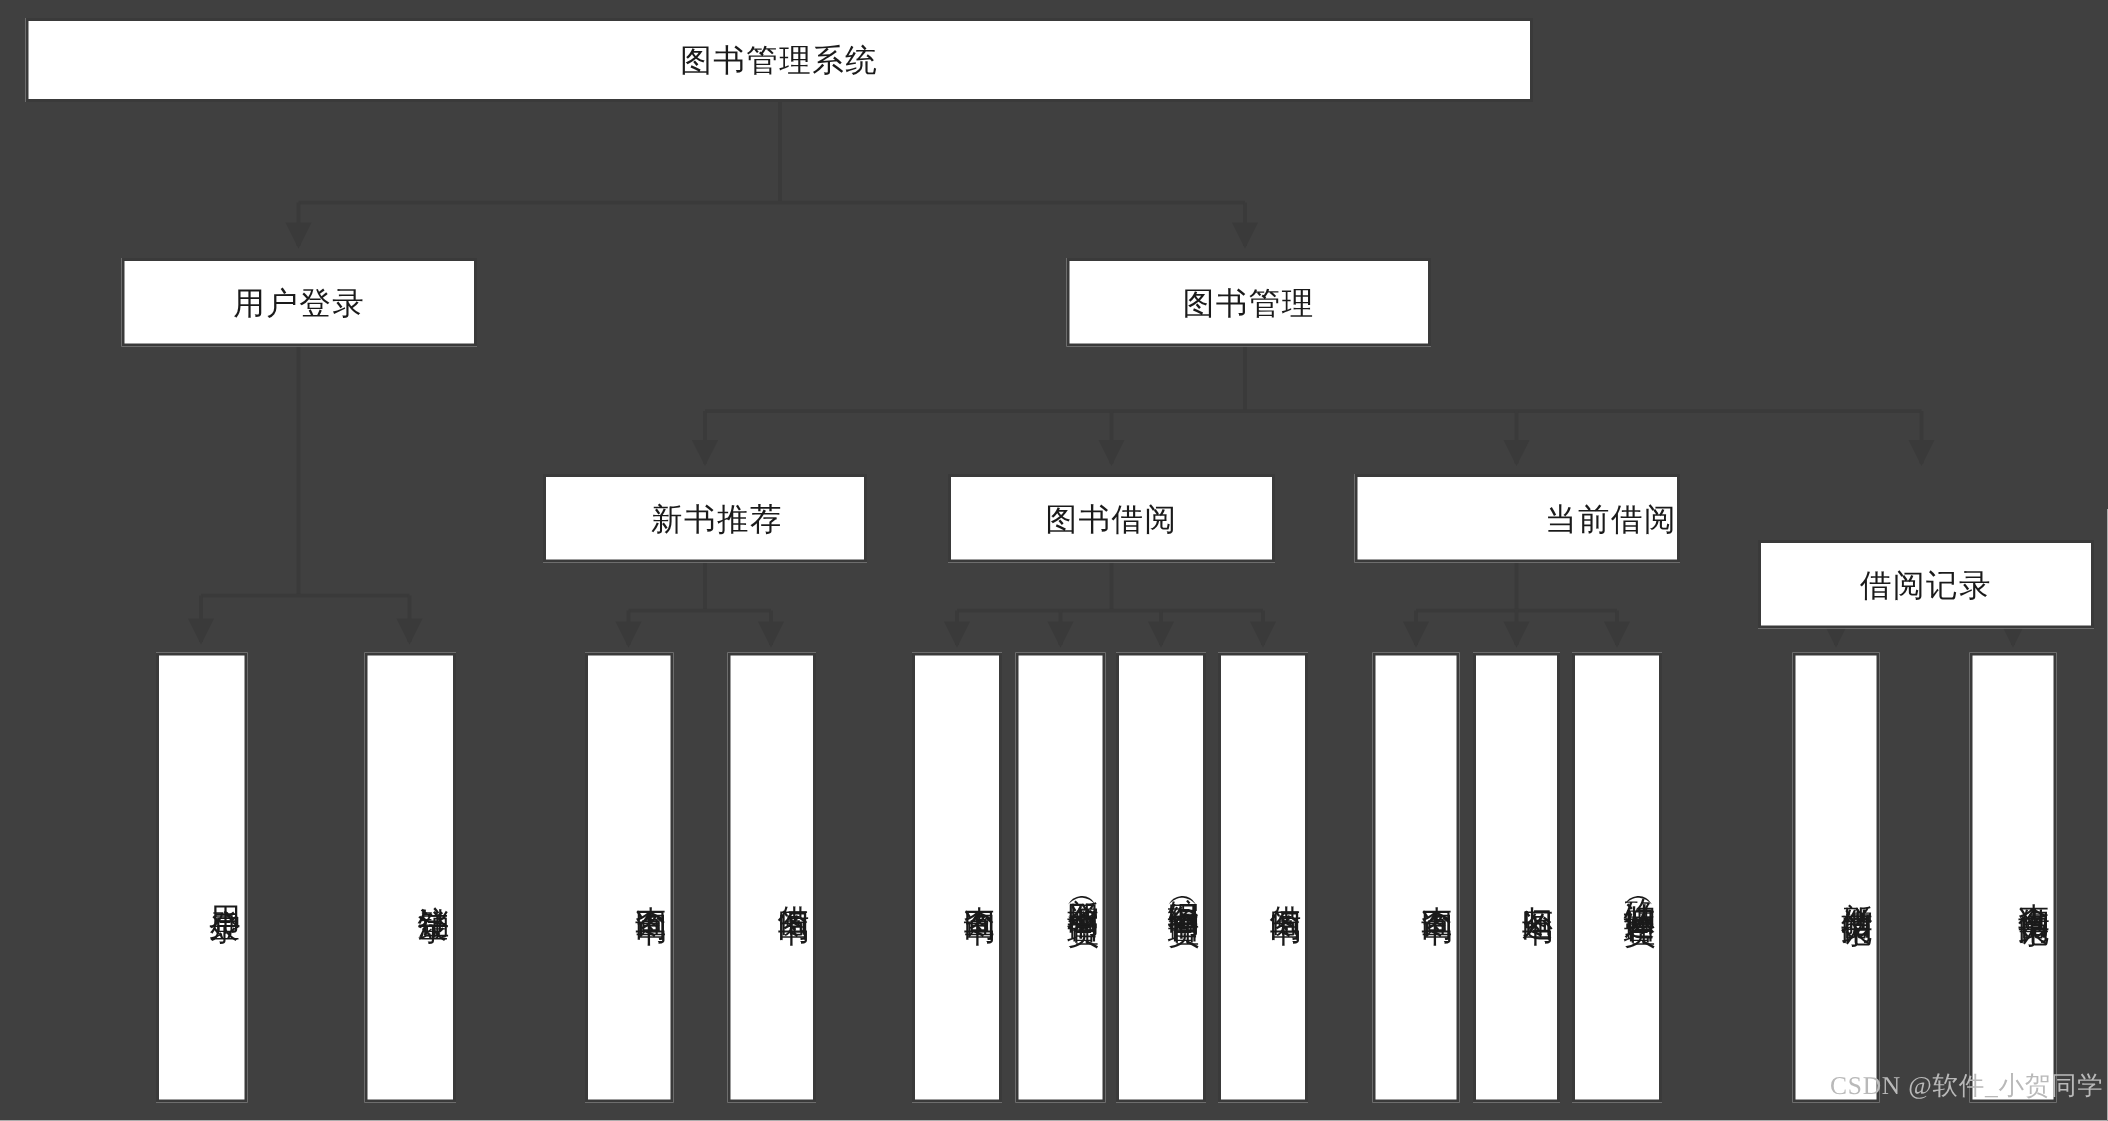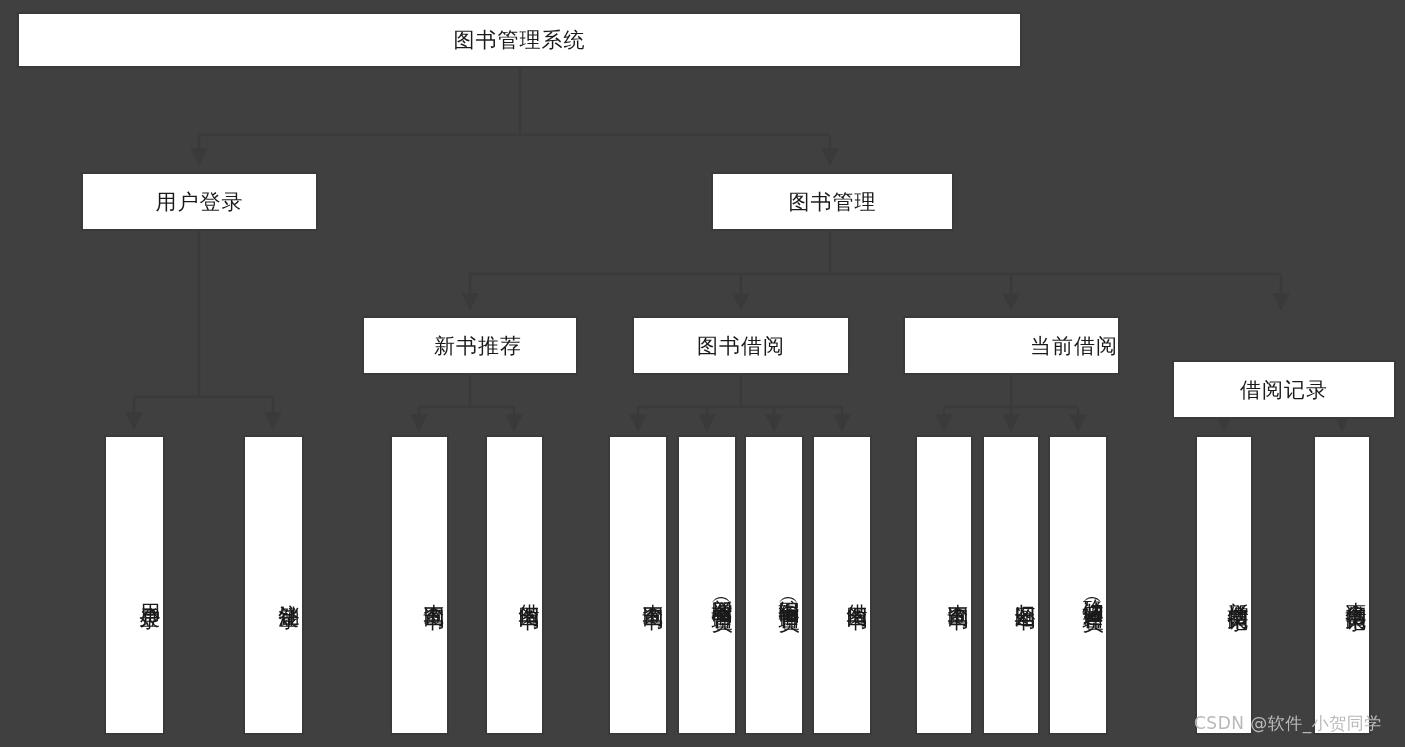--- a/index.html
+++ b/index.html
@@ -179,15 +179,15 @@
     <span class="vtext">确认归还（管理员）</span>
   </div>
 
   <div class="node v" style="left:1195px; top:435px; width:58px; height:300px;">
     <span class="vtext">新增借阅记录</span>
   </div>
   <div class="node v" style="left:1313px; top:435px; width:58px; height:300px;">
     <span class="vtext">查询借阅记录</span>
   </div>
 
-  <div class="watermark" style="left:1194px; top:712px;">CSDN @软件_小贺同学</div>
+  <div class="watermark" style="left:1220px; top:712px;font-family:Liberation Serif, serif;">CSDN @软件_小贺同学</div>
 
 </div>
 
 </body></html>

